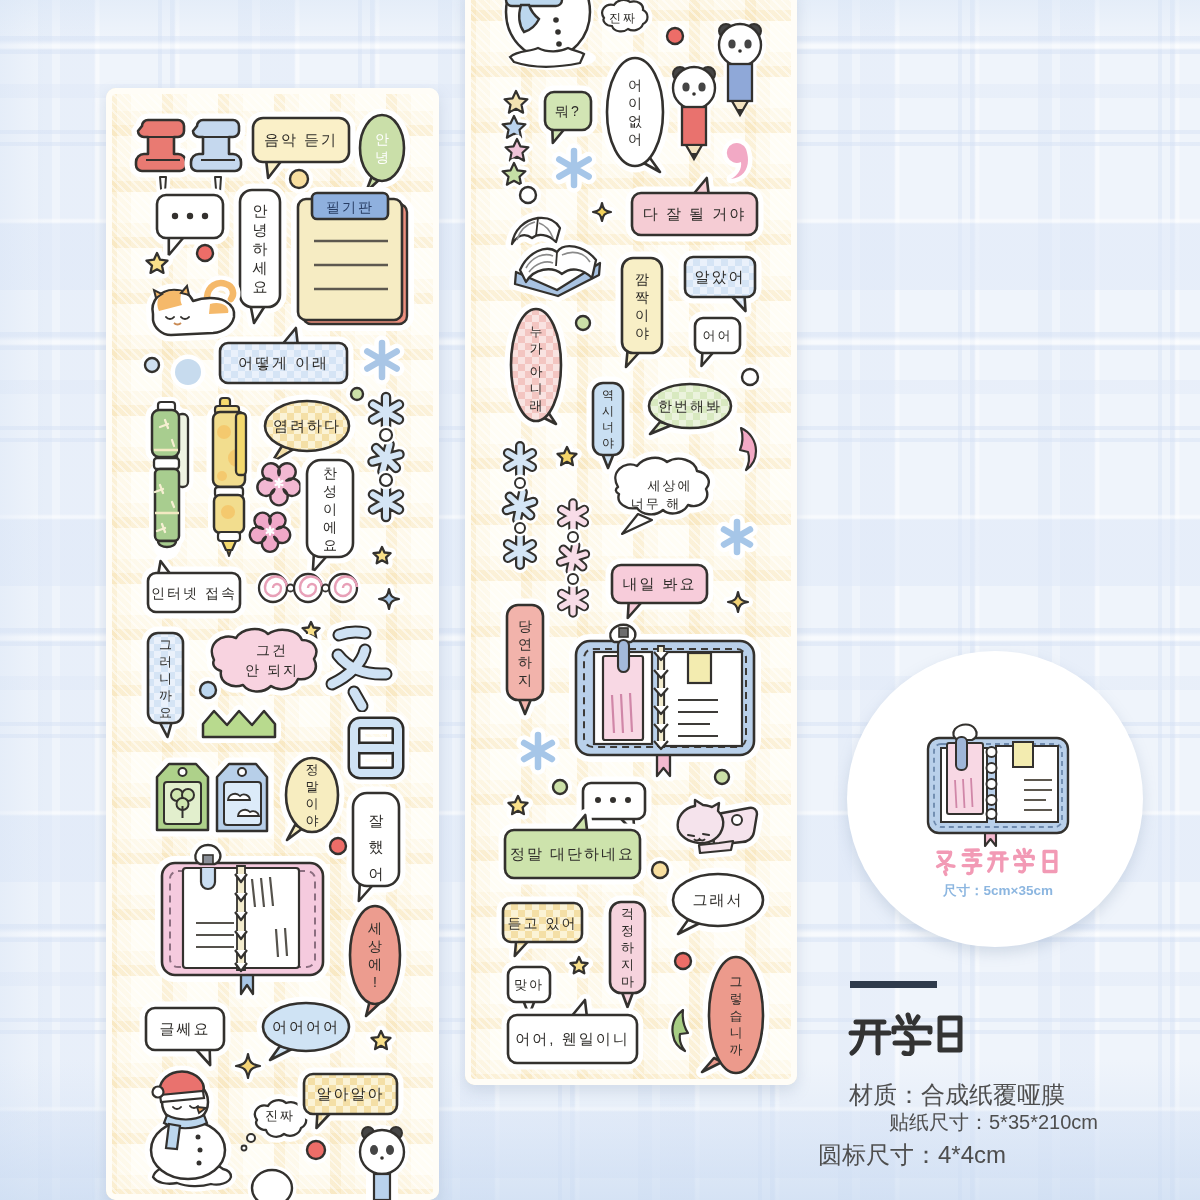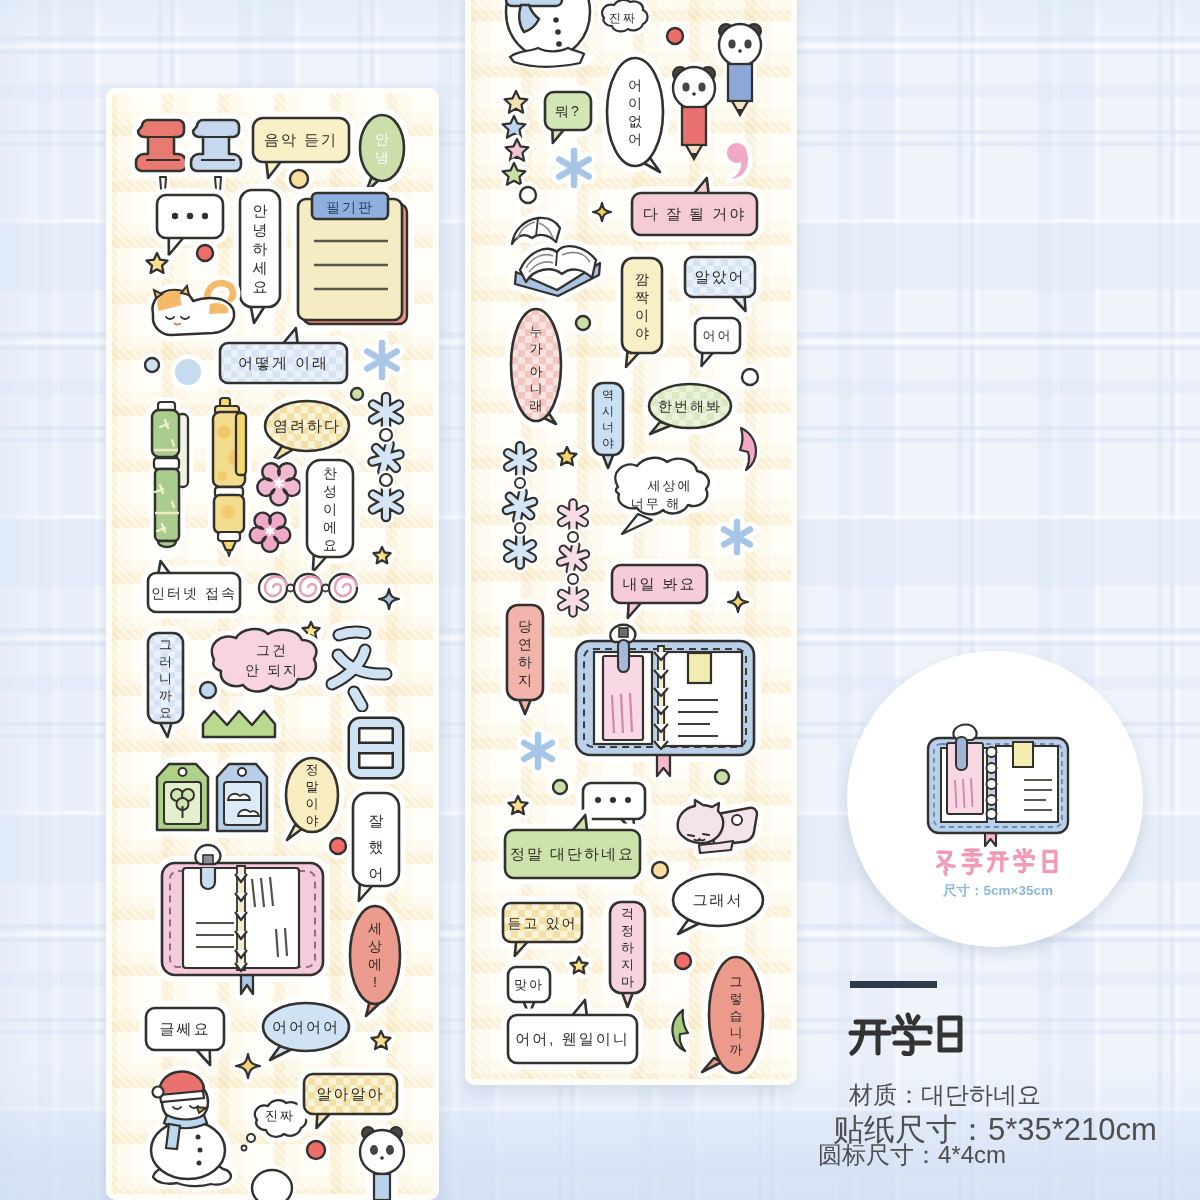--- a/index.html
+++ b/index.html
@@ -932,17 +932,17 @@
 </svg>
 
 <div style="position:absolute;left:850px;top:981px;width:87px;height:7px;background:#2f3b4c"></div>
 
 <svg width="120" height="48" viewBox="0 0 120 48" style="position:absolute;left:848px;top:1008px">
 <path d="M8,14 H36 M3,25 H41 M15,14 C15,30 11,40 4,45 M30,14 V45
 M50,9 l4,6 M60,7 l2,7 M70,9 l-4,6 M46,20 h36 M46,20 v4 M82,20 v4 M58,25 c4,2 6,4 6,7 M47,35 h34 M64,35 v7 c0,4 -4,5 -8,3
 M92,10 h20 v32 h-20 Z M92,27 h20" stroke="#333333" stroke-width="5" fill="none" stroke-linecap="round" stroke-linejoin="round"></path>
 </svg>
 
-<div style="position:absolute;left:849px;top:1079px;font-size:24px;color:#4e4e4e">材质：대단하네요</div>
-
-<div style="position:absolute;left:833px;top:1109px;font-size:31px;color:#4e4e4e">贴纸尺寸：5*35*210cm</div>
+<div style="position:absolute;left:849px;top:1079px;font-size:24px;color:#4e4e4e">材质：合成纸覆哑膜</div>
+
+<div style="position:absolute;left:889px;top:1109px;font-size:20px;color:#4e4e4e">贴纸尺寸：5*35*210cm</div>
 
 <div style="position:absolute;left:818px;top:1139px;font-size:24px;color:#4e4e4e">圆标尺寸：4*4cm</div>
 </div>
 </body></html>

